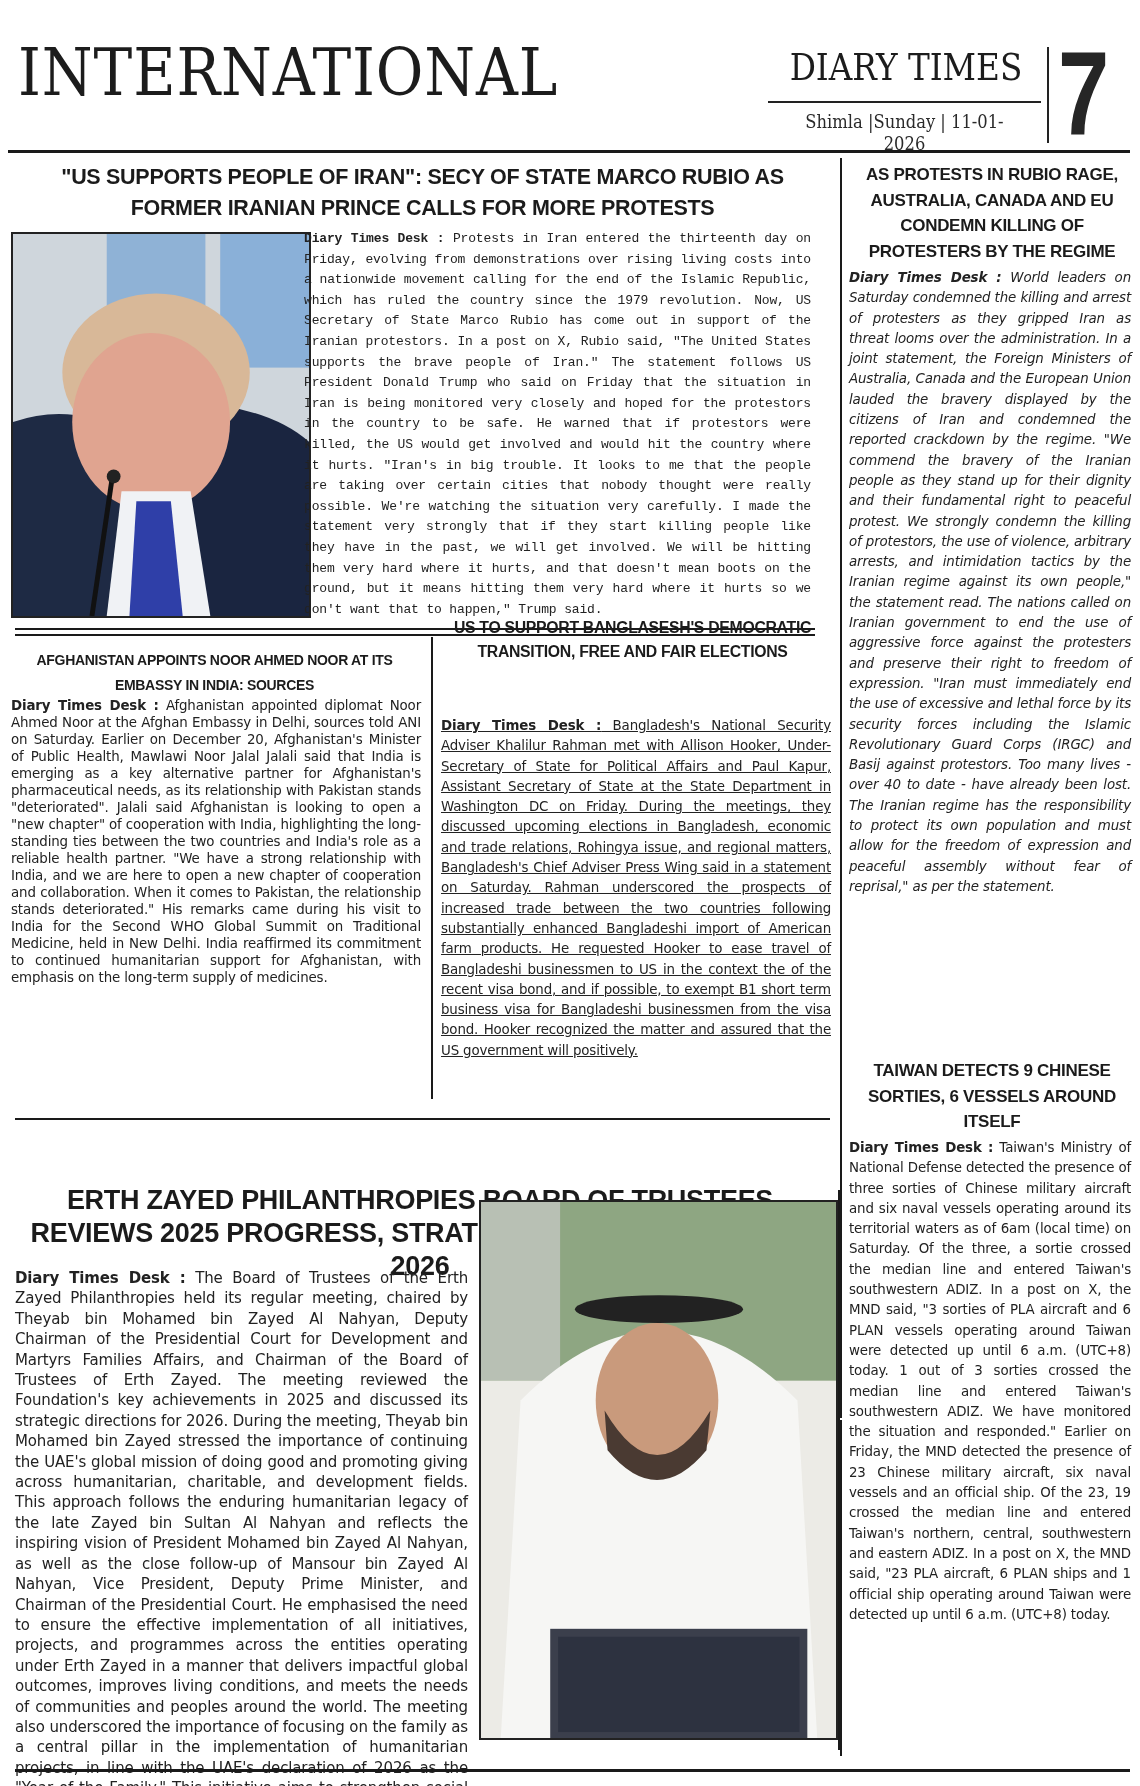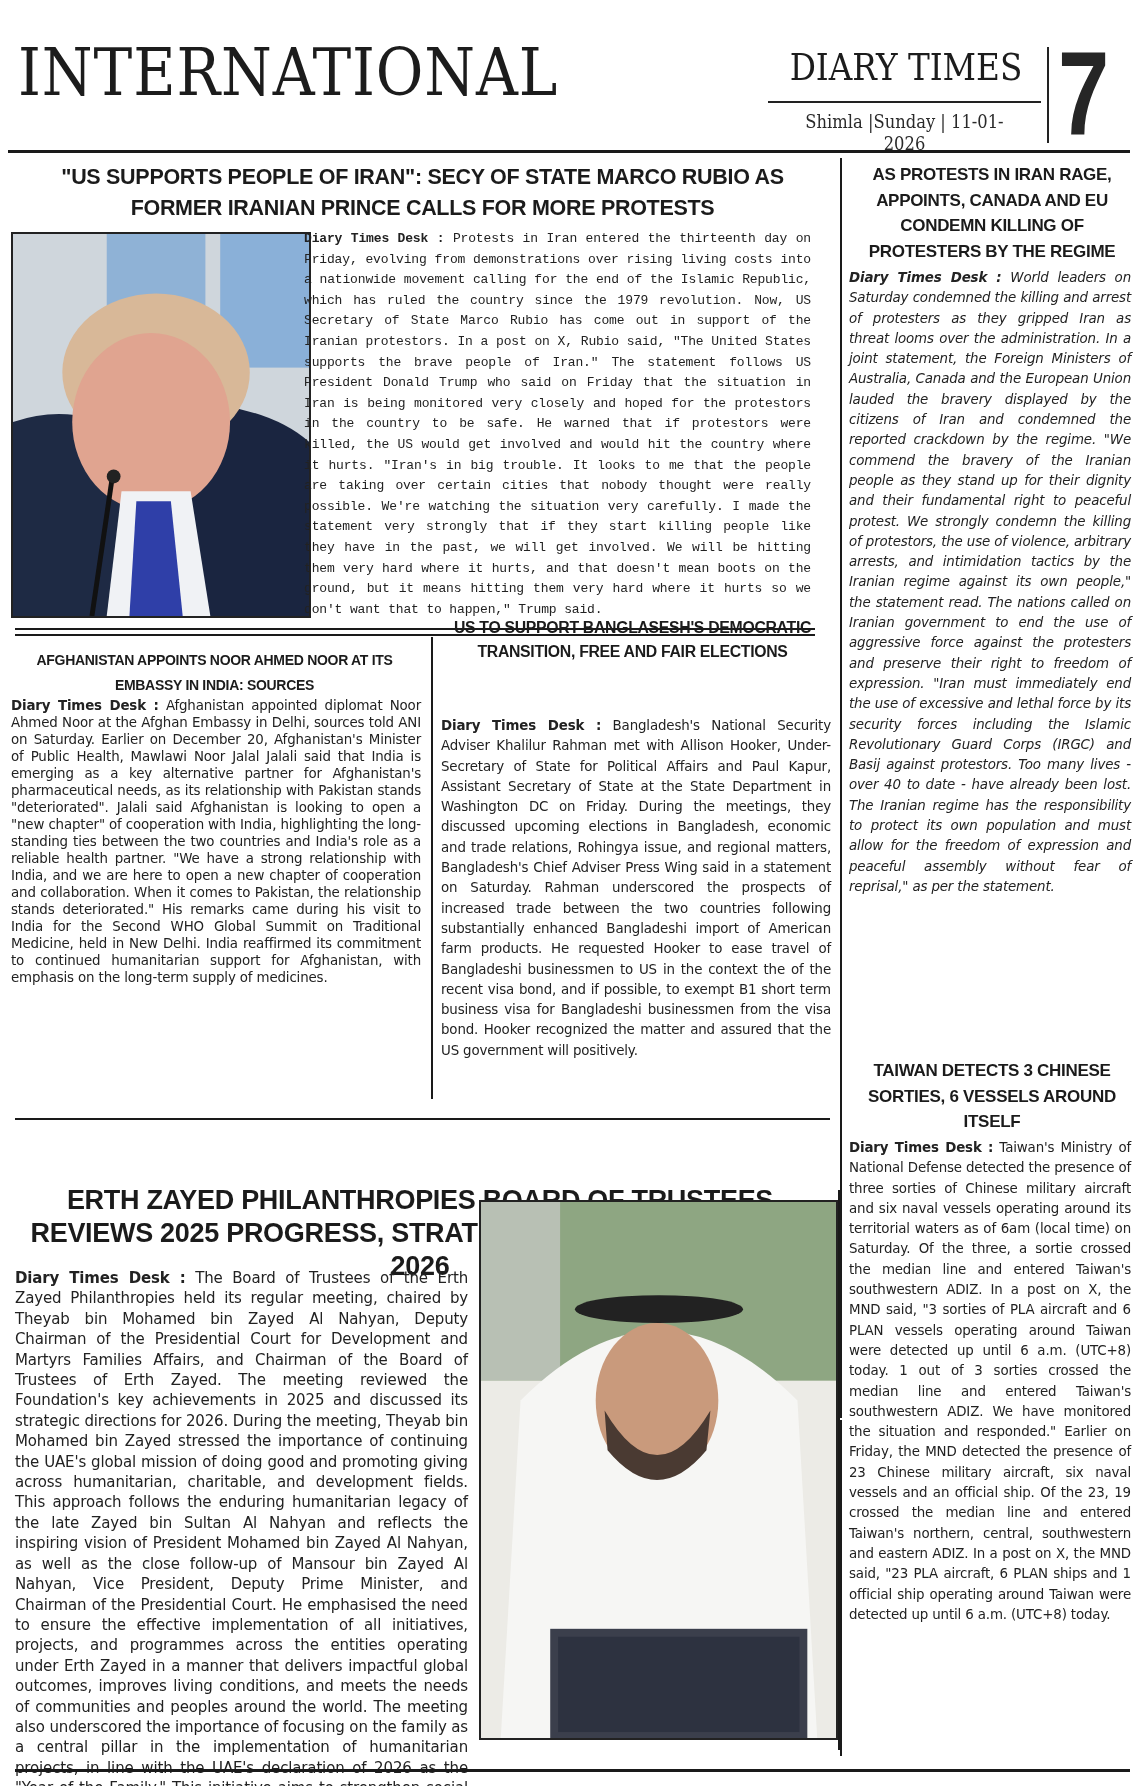--- a/index.html
+++ b/index.html
@@ -61,21 +61,21 @@
   .dbl-rule-1 { left: 15px; top: 628px; width: 800px; }
   .dbl-rule-2 { left: 15px; top: 634px; width: 800px; }
 
   
   .a3-head { left: 12px; top: 648px; width: 405px; font-size: 14px; line-height: 24.5px; }
   .a3-body { left: 11px; top: 697px; width: 410px; font-size: 13.4px; line-height: 17px; }
 
   
   .mid-vrule { left: 431px; top: 637px; height: 462px; }
   .a4-head { left: 440px; top: 616px; width: 385px; font-size: 15.8px; line-height: 24px; }
-  .a4-body { left: 441px; top: 716px; width: 390px; font-size: 13.4px; line-height: 20.3px; }
+  .a4-body { left: 441px; top: 716px; width: 390px; font-size: 13.4px; line-height: 20.3px; text-decoration: underline; }
 
   .sep-rule { left: 15px; top: 1118px; width: 815px; }
 
   
   .a5-head { left: 15px; top: 1184px; width: 810px; font-size: 27px; line-height: 33px; }
   .a5-body { left: 15px; top: 1268px; width: 453px; font-size: 15px; line-height: 20.4px; }
   .a5-photo { left: 479px; top: 1200px; width: 359px; height: 540px;
     background: linear-gradient(180deg,#7e9a72 0%,#9db38f 25%,#e8ebe6 50%,#f4f4f2 80%,#3d4250 100%); }
 
   .a5-vrule { left: 838px; top: 1190px; height: 560px; }
@@ -109,21 +109,21 @@
     <ellipse cx="140" cy="190" rx="80" ry="90" fill="#e0a490"></ellipse>
     <path d="M110 260 L180 260 L200 386 L95 386 Z" fill="#f0f2f5"></path>
     <path d="M125 270 L160 270 L172 386 L118 386 Z" fill="#2f3fa8"></path>
     <line x1="100" y1="250" x2="80" y2="386" stroke="#111" stroke-width="5"></line>
     <circle cx="102" cy="245" r="7" fill="#222"></circle>
   </svg>
 </div>
 <div class="body-text a1-body"><span class="desk">Diary Times Desk :</span><span> Protests in Iran entered the thirteenth day on Friday, evolving from demonstrations over rising living costs into a nationwide movement calling for the end of the Islamic Republic, which has ruled the country since the 1979 revolution. Now, US Secretary of State Marco Rubio has come out in support of the Iranian protestors. In a post on X, Rubio said, "The United States supports the brave people of Iran." The statement follows US President Donald Trump who said on Friday that the situation in Iran is being monitored very closely and hoped for the protestors in the country to be safe. He warned that if protestors were killed, the US would get involved and would hit the country where it hurts. "Iran's in big trouble. It looks to me that the people are taking over certain cities that nobody thought were really possible. We're watching the situation very carefully. I made the statement very strongly that if they start killing people like they have in the past, we will get involved. We will be hitting them very hard where it hurts, and that doesn't mean boots on the ground, but it means hitting them very hard where it hurts so we don't want that to happen," Trump said.</span></div>
 
 <div class="vrule right-vrule"></div>
-<div class="headline a2-head">AS PROTESTS IN IRAN RAGE, APPOINTS, CANADA AND EU CONDEMN KILLING OF PROTESTERS BY THE REGIME</div>
+<div class="headline a2-head">AS PROTESTS IN RUBIO RAGE, AUSTRALIA, CANADA AND EU CONDEMN KILLING OF PROTESTERS BY THE REGIME</div>
 <div class="body-text a2-body"><span class="desk">Diary Times Desk :</span><span>  World leaders on Saturday condemned the killing and arrest of protesters as they gripped Iran as threat looms over the administration. In a joint statement, the Foreign Ministers of Australia, Canada and the European Union lauded the bravery displayed by the citizens of Iran and condemned the reported crackdown by the regime. "We commend the bravery of the Iranian people as they stand up for their dignity and their fundamental right to peaceful protest. We strongly condemn the killing of protestors, the use of violence, arbitrary arrests, and intimidation tactics by the Iranian regime against its own people," the statement read. The nations called on Iranian government to end the use of aggressive force against the protesters and preserve their right to freedom of expression. "Iran must immediately end the use of excessive and lethal force by its security forces including the Islamic Revolutionary Guard Corps (IRGC) and Basij against protestors. Too many lives - over 40 to date - have already been lost. The Iranian regime has the responsibility to protect its own population and must allow for the freedom of expression and peaceful assembly without fear of reprisal," as per the statement.</span></div>
 
 <div class="hrule dbl-rule-1"></div>
 <div class="hrule dbl-rule-2"></div>
 
 <div class="headline a3-head">AFGHANISTAN APPOINTS NOOR AHMED NOOR AT ITS EMBASSY IN INDIA: SOURCES</div>
 <div class="body-text a3-body"><span class="desk">Diary Times Desk :</span><span>  Afghanistan appointed diplomat Noor Ahmed Noor at the Afghan Embassy in Delhi, sources told ANI on Saturday. Earlier on December 20, Afghanistan's Minister of Public Health, Mawlawi Noor Jalal Jalali said that India is emerging as a key alternative partner for Afghanistan's pharmaceutical needs, as its relationship with Pakistan stands "deteriorated". Jalali said Afghanistan is looking to open a "new chapter" of cooperation with India, highlighting the long-standing ties between the two countries and India's role as a reliable health partner. "We have a strong relationship with India, and we are here to open a new chapter of cooperation and collaboration. When it comes to Pakistan, the relationship stands deteriorated." His remarks came during his visit to India for the Second WHO Global Summit on Traditional Medicine, held in New Delhi. India reaffirmed its commitment to continued humanitarian support for Afghanistan, with emphasis on the long-term supply of medicines.</span></div>
 
 <div class="vrule mid-vrule"></div>
 <div class="headline a4-head">US TO SUPPORT BANGLASESH'S DEMOCRATIC TRANSITION, FREE AND FAIR ELECTIONS</div>
@@ -141,17 +141,17 @@
     <path d="M40 200 Q180 60 320 200 L340 540 L20 540 Z" fill="#f6f6f4"></path>
     <ellipse cx="180" cy="108" rx="85" ry="14" fill="#222"></ellipse>
     <ellipse cx="178" cy="200" rx="62" ry="78" fill="#c99a7c"></ellipse>
     <path d="M125 210 Q178 300 232 210 L228 250 Q178 310 128 250 Z" fill="#4a3a32"></path>
     <rect x="70" y="430" width="260" height="110" fill="#3b3f4c"></rect>
     <rect x="78" y="438" width="244" height="96" fill="#2d3240"></rect>
   </svg>
 </div>
 <div class="vrule a5-vrule"></div>
 
-<div class="headline a6-head">TAIWAN DETECTS 3 CHINESE SORTIES, 6 VESSELS AROUND ITSELF</div>
+<div class="headline a6-head">TAIWAN DETECTS 9 CHINESE SORTIES, 6 VESSELS AROUND ITSELF</div>
 <div class="body-text a6-body"><span class="desk">Diary Times Desk :</span><span>  Taiwan's Ministry of National Defense detected the presence of three sorties of Chinese military aircraft and six naval vessels operating around its territorial waters as of 6am (local time) on Saturday. Of the three, a sortie crossed the median line and entered Taiwan's southwestern ADIZ. In a post on X, the MND said, "3 sorties of PLA aircraft and 6 PLAN vessels operating around Taiwan were detected up until 6 a.m. (UTC+8) today. 1 out of 3 sorties crossed the median line and entered Taiwan's southwestern ADIZ. We have monitored the situation and responded." Earlier on Friday, the MND detected the presence of 23 Chinese military aircraft, six naval vessels and an official ship. Of the 23, 19 crossed the median line and entered Taiwan's northern, central, southwestern and eastern ADIZ. In a post on X, the MND said, "23 PLA aircraft, 6 PLAN ships and 1 official ship operating around Taiwan were detected up until 6 a.m. (UTC+8) today.</span></div>
 <div class="vrule a6-vrule"></div>
 
 <div class="hrule bottom-rule"></div>
 
 </body></html>

